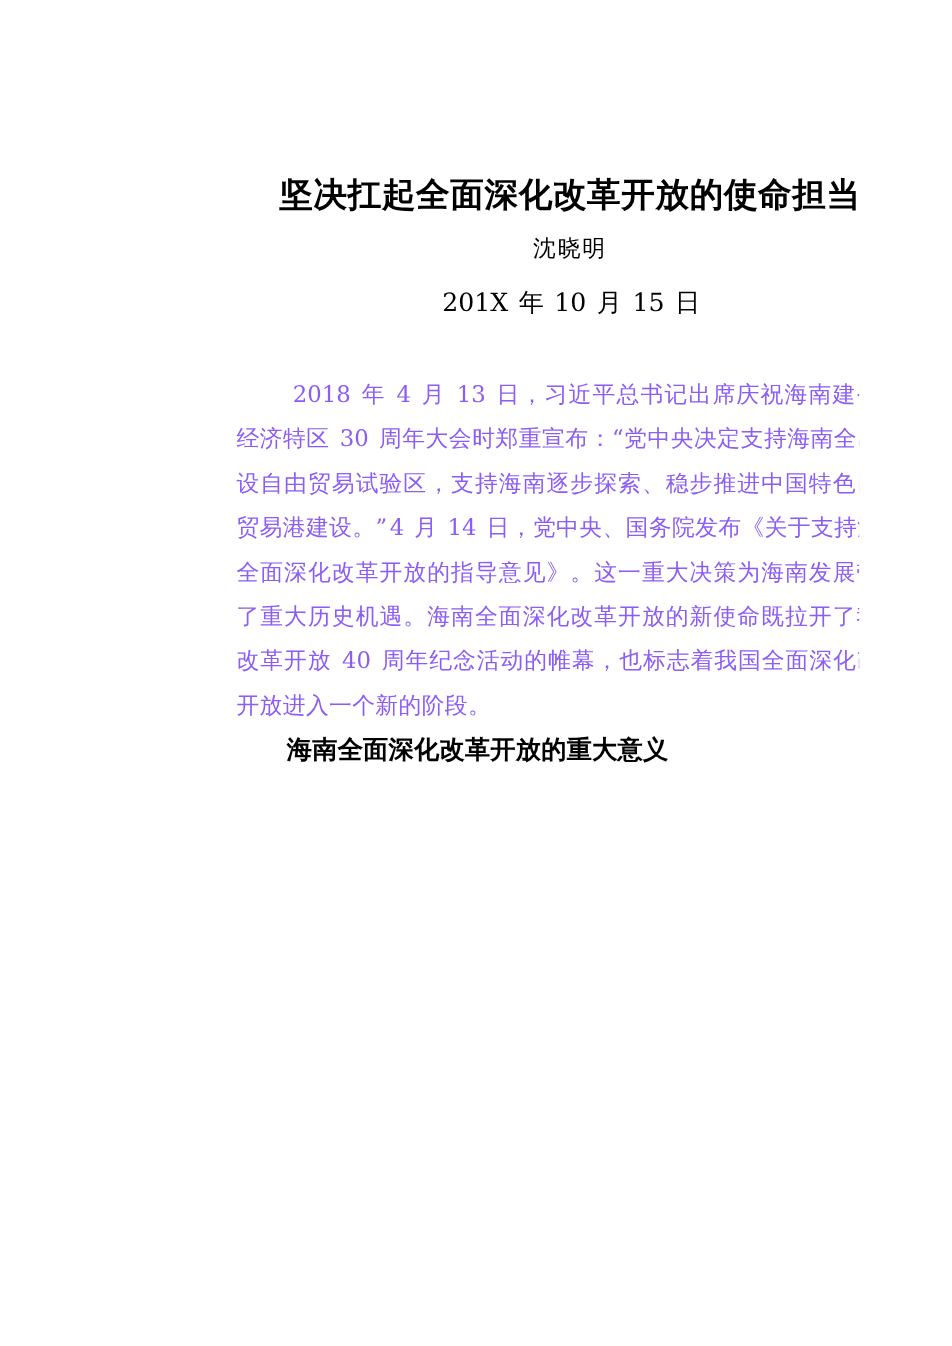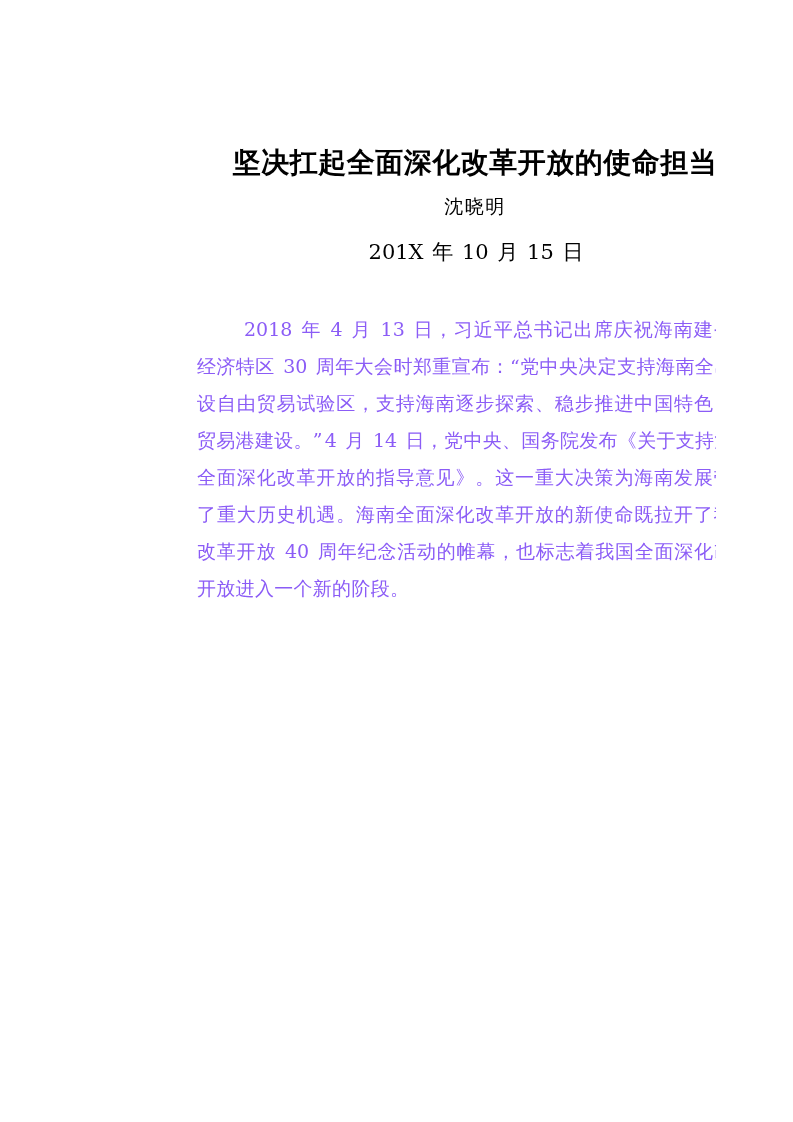--- a/index.html
+++ b/index.html
@@ -36,21 +36,21 @@
     line-height: 34px;
     color: #000000;
     text-align: center;
     letter-spacing: 0.5px;
     padding-top: 131px;
   }
 
   .doc-author {
     margin: 0;
     padding-top: 15px;
-    font-family: Liberation Mono, monospace;
+    font-family: Liberation Sans, sans-serif;
     font-size: 19px;
     line-height: 26px;
     color: #000000;
     text-align: center;
     letter-spacing: 1.5px;
   }
 
   .doc-date {
     margin: 0;
     padding-top: 18px;
@@ -108,18 +108,19 @@
     <h1 class="doc-title">坚决扛起全面深化改革开放的使命担当</h1>
 
     <div class="doc-author">沈晓明</div>
 
     <div class="doc-date"><span class="num">201X</span> 年 <span class="num">10</span> 月 <span class="num">15</span> 日</div>
 
     <div class="body-block">
 
       <p class="para"><span class="num">2018</span> 年 <span class="num">4</span> 月 <span class="num">13</span> 日，习近平总书记出席庆祝海南建省办经济特区 <span class="num">30</span> 周年大会时郑重宣布：“党中央决定支持海南全岛建设自由贸易试验区，支持海南逐步探索、稳步推进中国特色自由贸易港建设。”<span class="num">4</span> 月 <span class="num">14</span> 日，党中央、国务院发布《关于支持海南全面深化改革开放的指导意见》。这一重大决策为海南发展带来了重大历史机遇。海南全面深化改革开放的新使命既拉开了我国改革开放 <span class="num">40</span> 周年纪念活动的帷幕，也标志着我国全面深化改革开放进入一个新的阶段。</p>
 
+      <h2 class="section-heading">海南全面深化改革开放的重大意义</h2>
 
 
 
     </div>
   </div>
 </div>
 
 </body></html>

